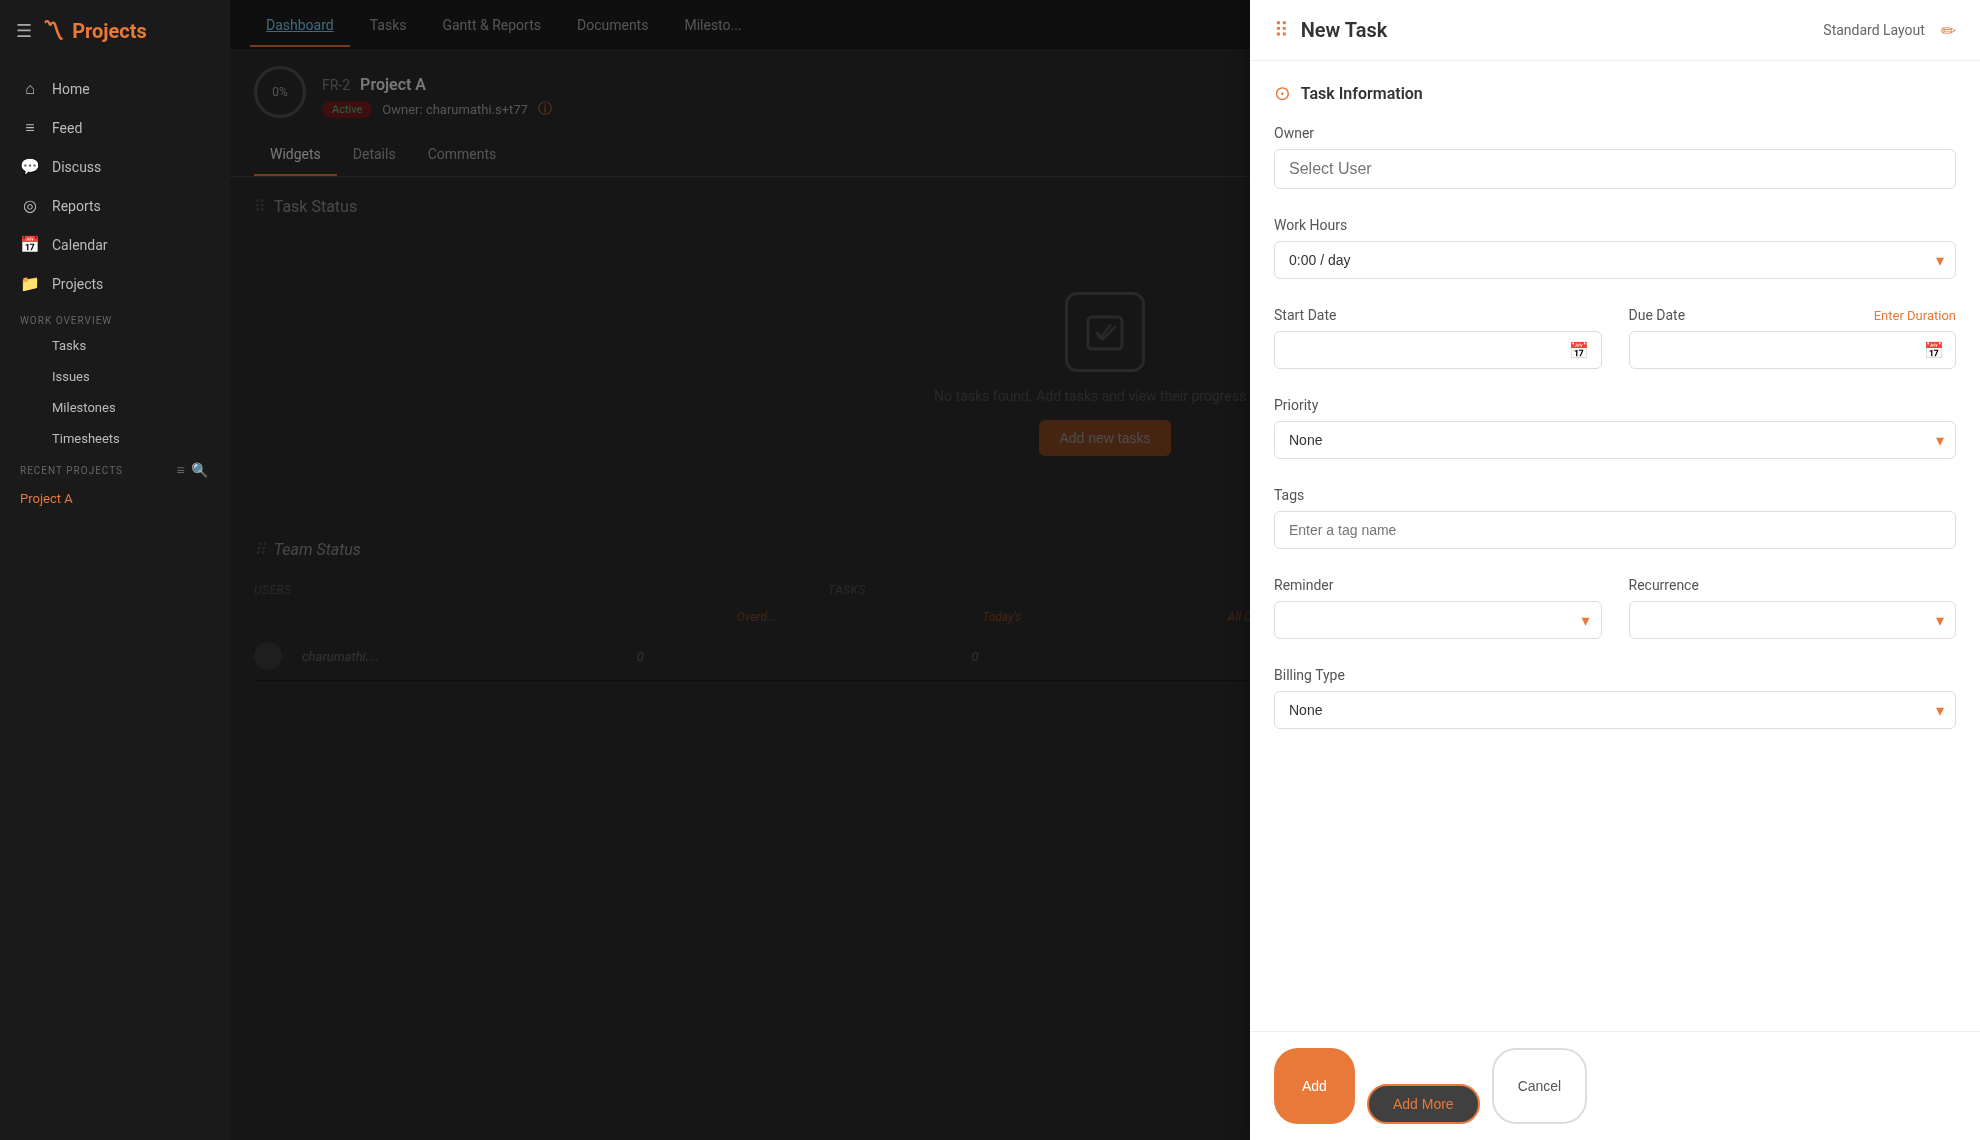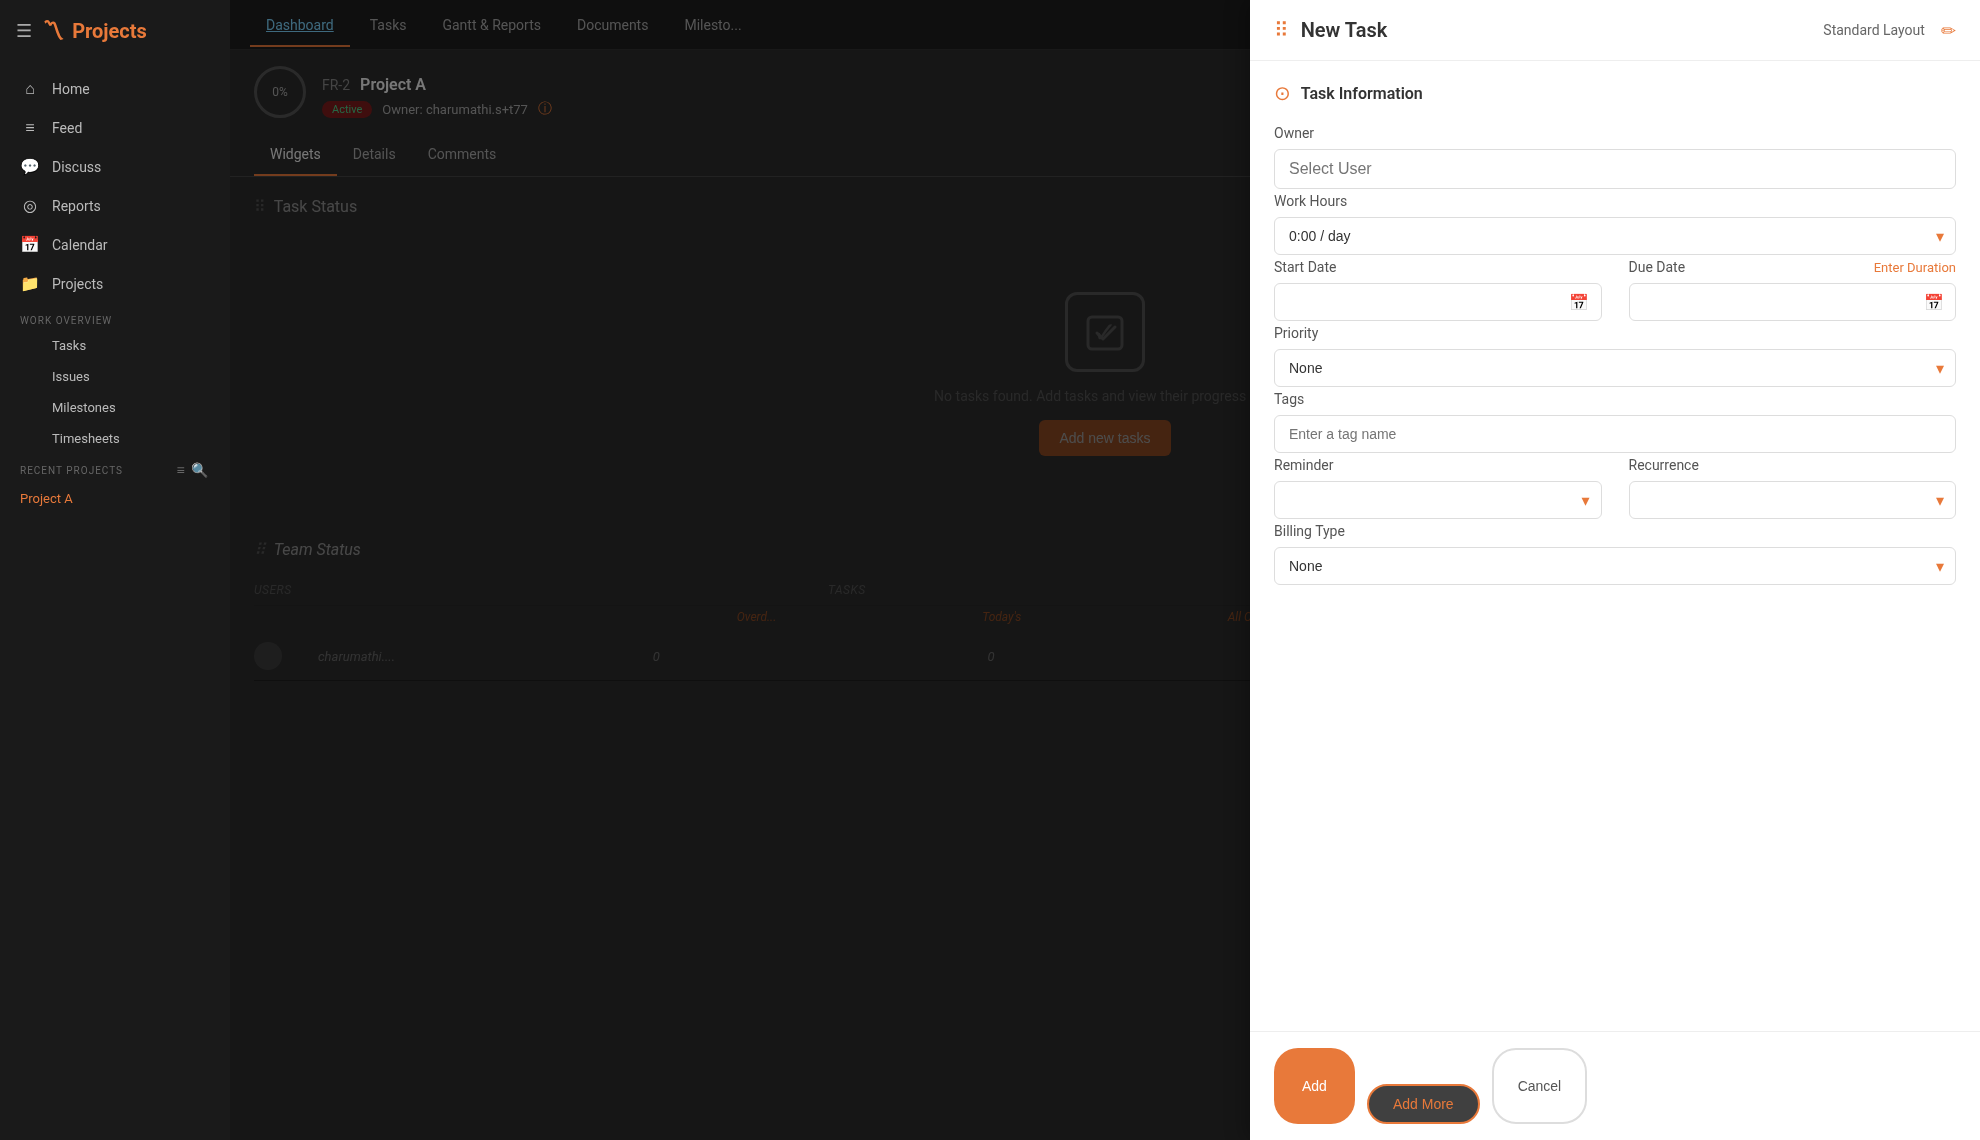--- a/index.html
+++ b/index.html
@@ -230,21 +230,21 @@
     .team-table-header {
       display: flex;
       gap: 20px;
       padding: 8px 0;
       border-bottom: 1px solid #444;
     }
     .team-col { flex: 1; font-size: 12px; color: #888; text-transform: uppercase; letter-spacing: 0.5px; }
     .team-row {
       display: flex;
       align-items: center;
-      gap: 36px;
+      gap: 20px;
       padding: 10px 0;
       border-bottom: 1px solid #333;
     }
     .team-col-data { flex: 1; font-size: 13px; color: #aaa; }
 
     
     .overlay {
       position: absolute;
       top: 0; left: 0; right: 0; bottom: 0;
       background: rgba(0,0,0,0.5);
@@ -282,21 +282,21 @@
 
     .section-header {
       display: flex;
       align-items: center;
       gap: 10px;
       margin-bottom: 20px;
     }
     .collapse-icon { color: #e8793a; font-size: 20px; cursor: pointer; }
     .section-name { font-size: 16px; font-weight: 600; color: #333; }
 
-    .form-group { margin-bottom: 4px; }
+    .form-group { margin-bottom: 28px; }
     .form-label { font-size: 14px; color: #555; margin-bottom: 8px; display: block; }
     .form-input {
       width: 100%;
       padding: 10px 14px;
       border: 1px solid #ddd;
       border-radius: 6px;
       font-size: 16px;
       color: #333;
       background: #fff;
     }

